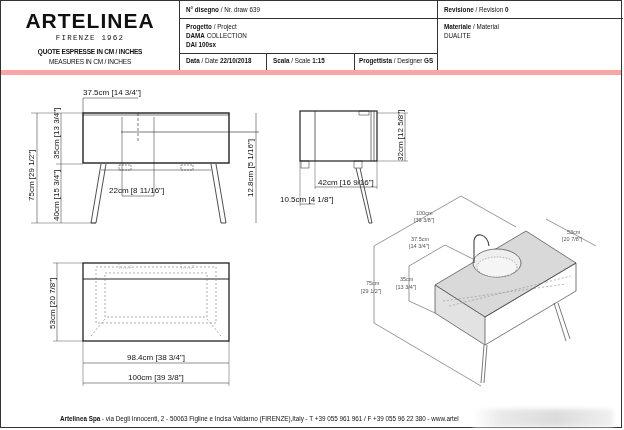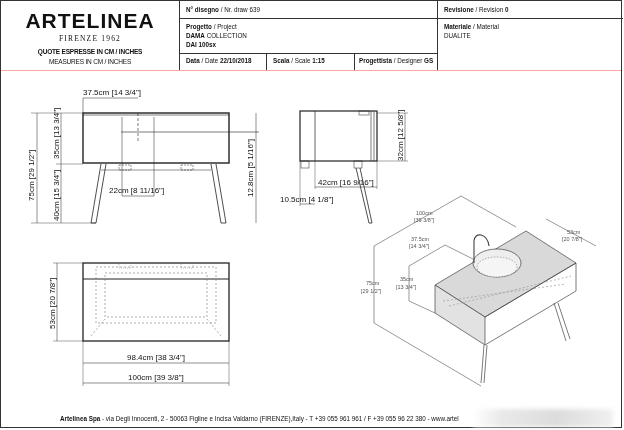--- a/index.html
+++ b/index.html
@@ -1,21 +1,21 @@
 <!DOCTYPE html>
 <html><head>
 <meta charset="utf-8">
 <style>
   html, body { margin:0; padding:0; background:#fff; }
   body { width:624px; height:430px; position:relative; overflow:hidden; font-family:"Liberation Sans", sans-serif; color:#111; }
   .sheet { position:absolute; left:0; top:0; width:622px; height:428px; border:1px solid #333; box-sizing:border-box; }
-  .hdr { position:absolute; left:0; top:0; width:620px; height:69px; border-bottom:1px solid #fca5a5; }
+  .hdr { position:absolute; left:0; top:0; width:620px; height:69px; border-bottom:5px solid #fca5a5; }
   .logo-box { position:absolute; left:0; top:0; width:178px; height:69px; border-right:1px solid #333; text-align:center; }
   .brand { position:absolute; left:0; top:8px; width:178px; font-family:"Liberation Sans", sans-serif; font-weight:bold; font-size:21px; letter-spacing:1px; }
-  .firenze { position:absolute; left:0; top:33px; width:178px; font-family:Liberation Serif, serif; font-size:7.5px; letter-spacing:1.2px; }
+  .firenze { position:absolute; left:0; top:33px; width:178px; font-family:Liberation Mono, monospace; font-size:7.5px; letter-spacing:1.2px; }
   .q1 { position:absolute; left:0; top:47px; width:178px; font-size:6.5px; font-weight:bold; letter-spacing:-0.2px; }
   .q2 { position:absolute; left:0; top:57px; width:178px; font-size:6.5px; letter-spacing:-0.2px; }
   .cell { position:absolute; font-size:6.3px; line-height:8px; white-space:nowrap; }
   .cell b { font-weight:bold; }
   .vline { position:absolute; background:#333; width:1px; }
   .hline { position:absolute; background:#333; height:1px; }
   .footer { position:absolute; left:0; top:414px; width:622px; text-align:left; font-size:6.3px; }
   .footer-text { position:absolute; left:59px; top:0; white-space:nowrap; }
   .blur { position:absolute; left:472px; top:408px; width:140px; height:18px; background:linear-gradient(90deg,#fff 0%,#e9e9e9 20%,#dcdcdc 60%,#f0f0f0 100%); filter:blur(2px); }
   svg { position:absolute; left:0; top:0; }

